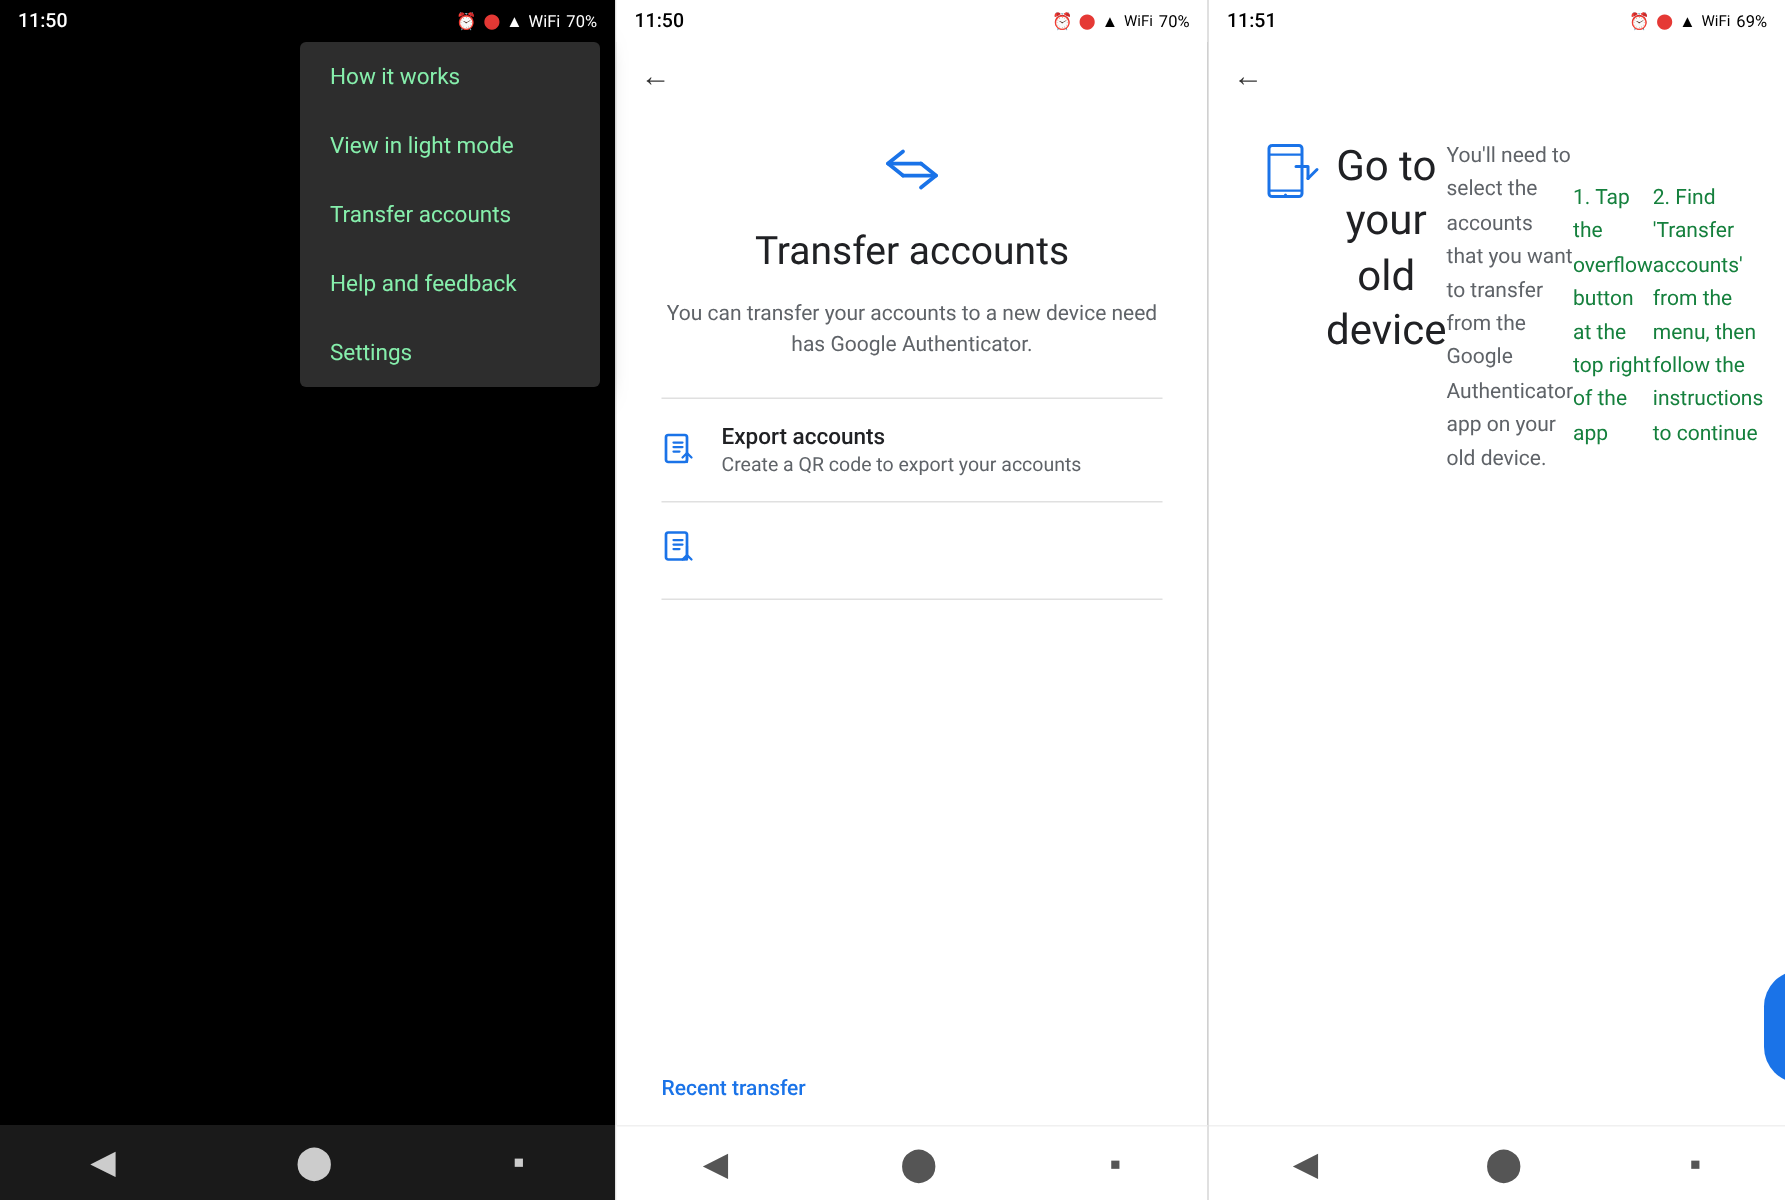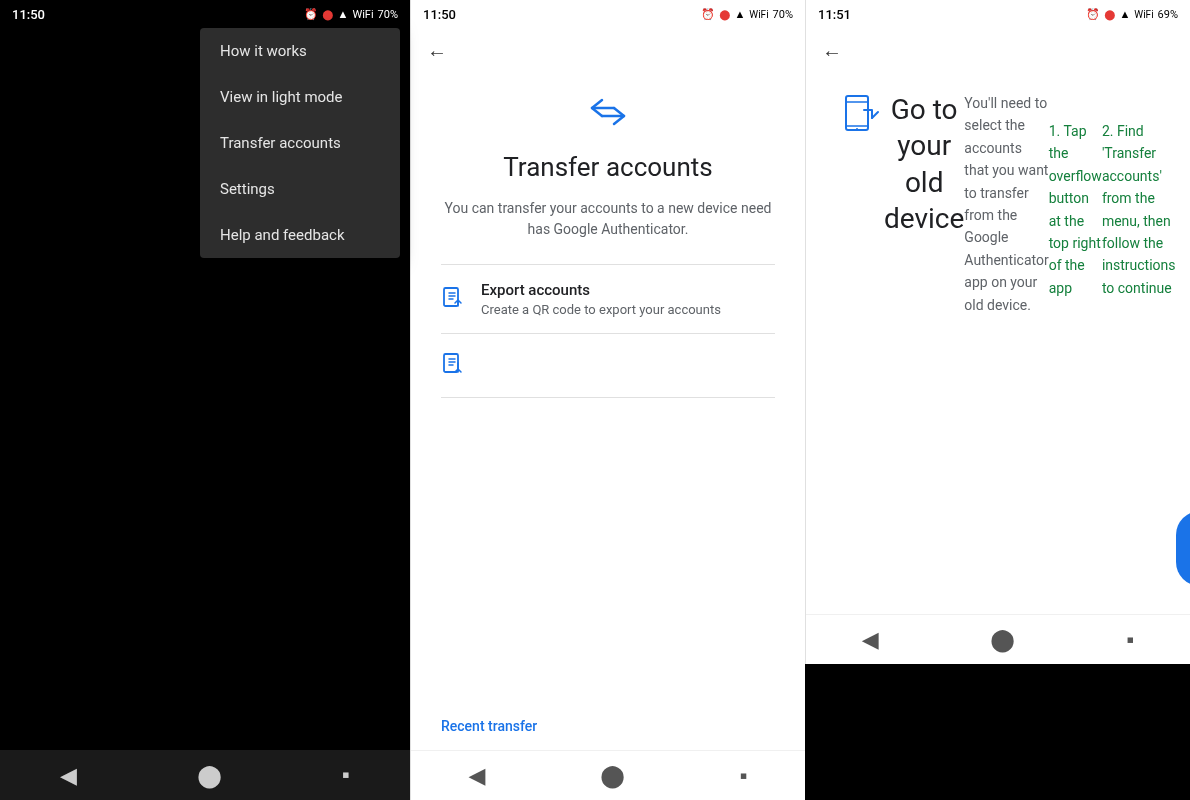--- a/index.html
+++ b/index.html
@@ -47,21 +47,21 @@
       left: 200px;
       width: 200px;
       background: #2d2d2d;
       border-radius: 4px;
       overflow: hidden;
       z-index: 10;
       box-shadow: 0 4px 16px rgba(0,0,0,0.5);
     }
     .menu-item {
       padding: 14px 20px;
-      color: #e5e5e5;
+      color: #86efac;
       font-size: 15px;
       cursor: pointer;
       display: block;
     }
 
     
     .nav-bar {
       position: absolute;
       bottom: 0;
       left: 0;
@@ -85,21 +85,21 @@
       position: relative;
       flex-shrink: 0;
       border-left: 1px solid #e0e0e0;
       display: flex;
       flex-direction: column;
     }
 
     
     .panel-3 {
       width: 385px;
-      height: 664px;
+      height: 800px;
       background: #fff;
       position: relative;
       flex-shrink: 0;
       border-left: 1px solid #e0e0e0;
       display: flex;
       flex-direction: column;
     }
 
     .status-bar-light {
       display: flex;
@@ -165,21 +165,21 @@
 
     .divider {
       width: 100%;
       height: 1px;
       background: #e0e0e0;
       margin: 0;
     }
 
     .list-item {
       display: flex;
-      align-items: center;
+      align-items: flex-end;
       padding: 16px 0;
       gap: 16px;
       width: 100%;
       cursor: pointer;
     }
     .list-item-icon {
       color: #1a73e8;
       font-size: 22px;
       margin-top: 2px;
       flex-shrink: 0;
@@ -298,22 +298,22 @@
       <span>▲</span>
       <span>WiFi</span>
       <span>70%</span>
     </div>
   </div>
 
   <div class="dropdown-menu">
     <span class="menu-item">How it works</span>
     <span class="menu-item">View in light mode</span>
     <span class="menu-item">Transfer accounts</span>
+    <span class="menu-item">Help and feedback</span>
     <span class="menu-item">Settings</span>
-    <span class="menu-item">Help and feedback</span>
   </div>
 
   <div class="nav-bar">
     <span class="nav-icon">◀</span>
     <span class="nav-icon">⬤</span>
     <span class="nav-icon">▪</span>
   </div>
 </div>
 
 <div class="panel-2">

